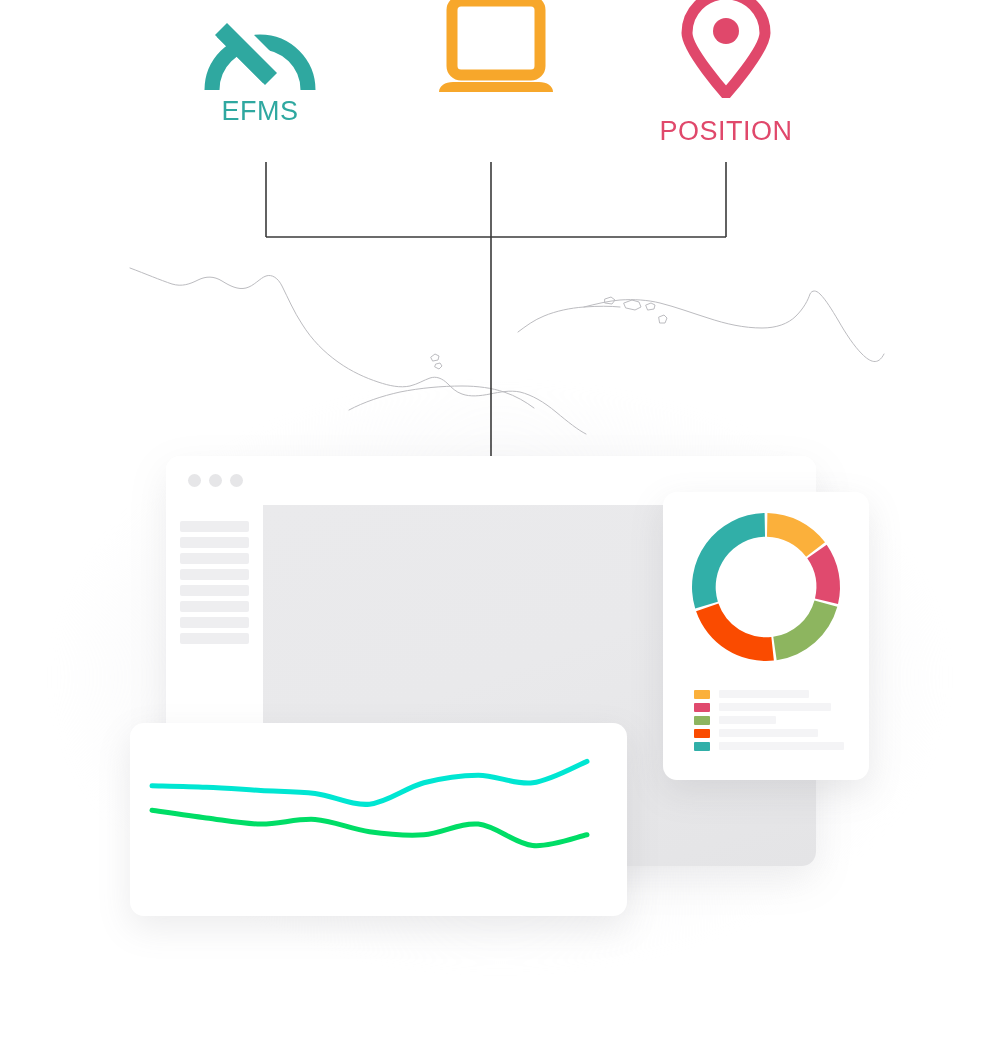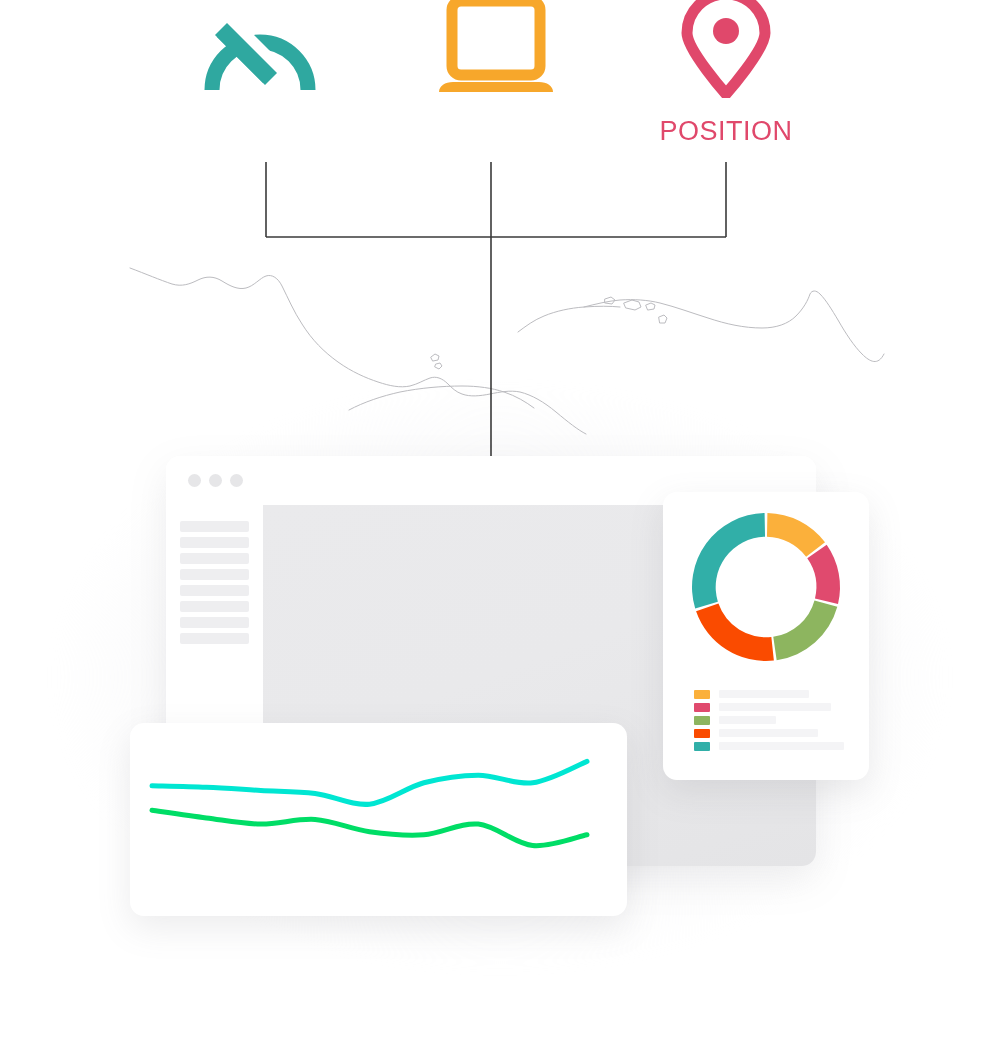--- a/index.html
+++ b/index.html
@@ -221,20 +221,21 @@
 
   <div class="icon-col" id="col-efms">
     <div class="icon-art">
       <svg width="130" height="100" viewBox="0 0 130 100" xmlns="http://www.w3.org/2000/svg">
         <path d="M17,92 A48,48 0 1,1 113,92" fill="none" stroke="#2FA8A0" stroke-width="15" stroke-linecap="butt"></path>
         <line x1="28" y1="33" x2="74" y2="79" stroke="#2FA8A0" stroke-width="17" stroke-linecap="butt"></line>
         <path d="M20,26 L82,88 L96,74 L34,12 Z" fill="#ffffff"></path>
         <line x1="26" y1="31" x2="76" y2="81" stroke="#2FA8A0" stroke-width="17" stroke-linecap="butt"></line>
       </svg>
     </div>
+    <div class="icon-label" style="color:#2FA8A0;">EFMS</div>
   </div>
 
   <div class="icon-col" id="col-software">
     <div class="icon-art">
       <svg width="130" height="100" viewBox="0 0 130 100" xmlns="http://www.w3.org/2000/svg">
         <rect x="21" y="3" width="88" height="74" rx="9" ry="9" fill="none" stroke="#F7A72B" stroke-width="11"></rect>
         <path d="M8,94 C8,88 14,84 22,84 L108,84 C116,84 122,88 122,94 Z" fill="#F7A72B"></path>
       </svg>
     </div>
   </div>

